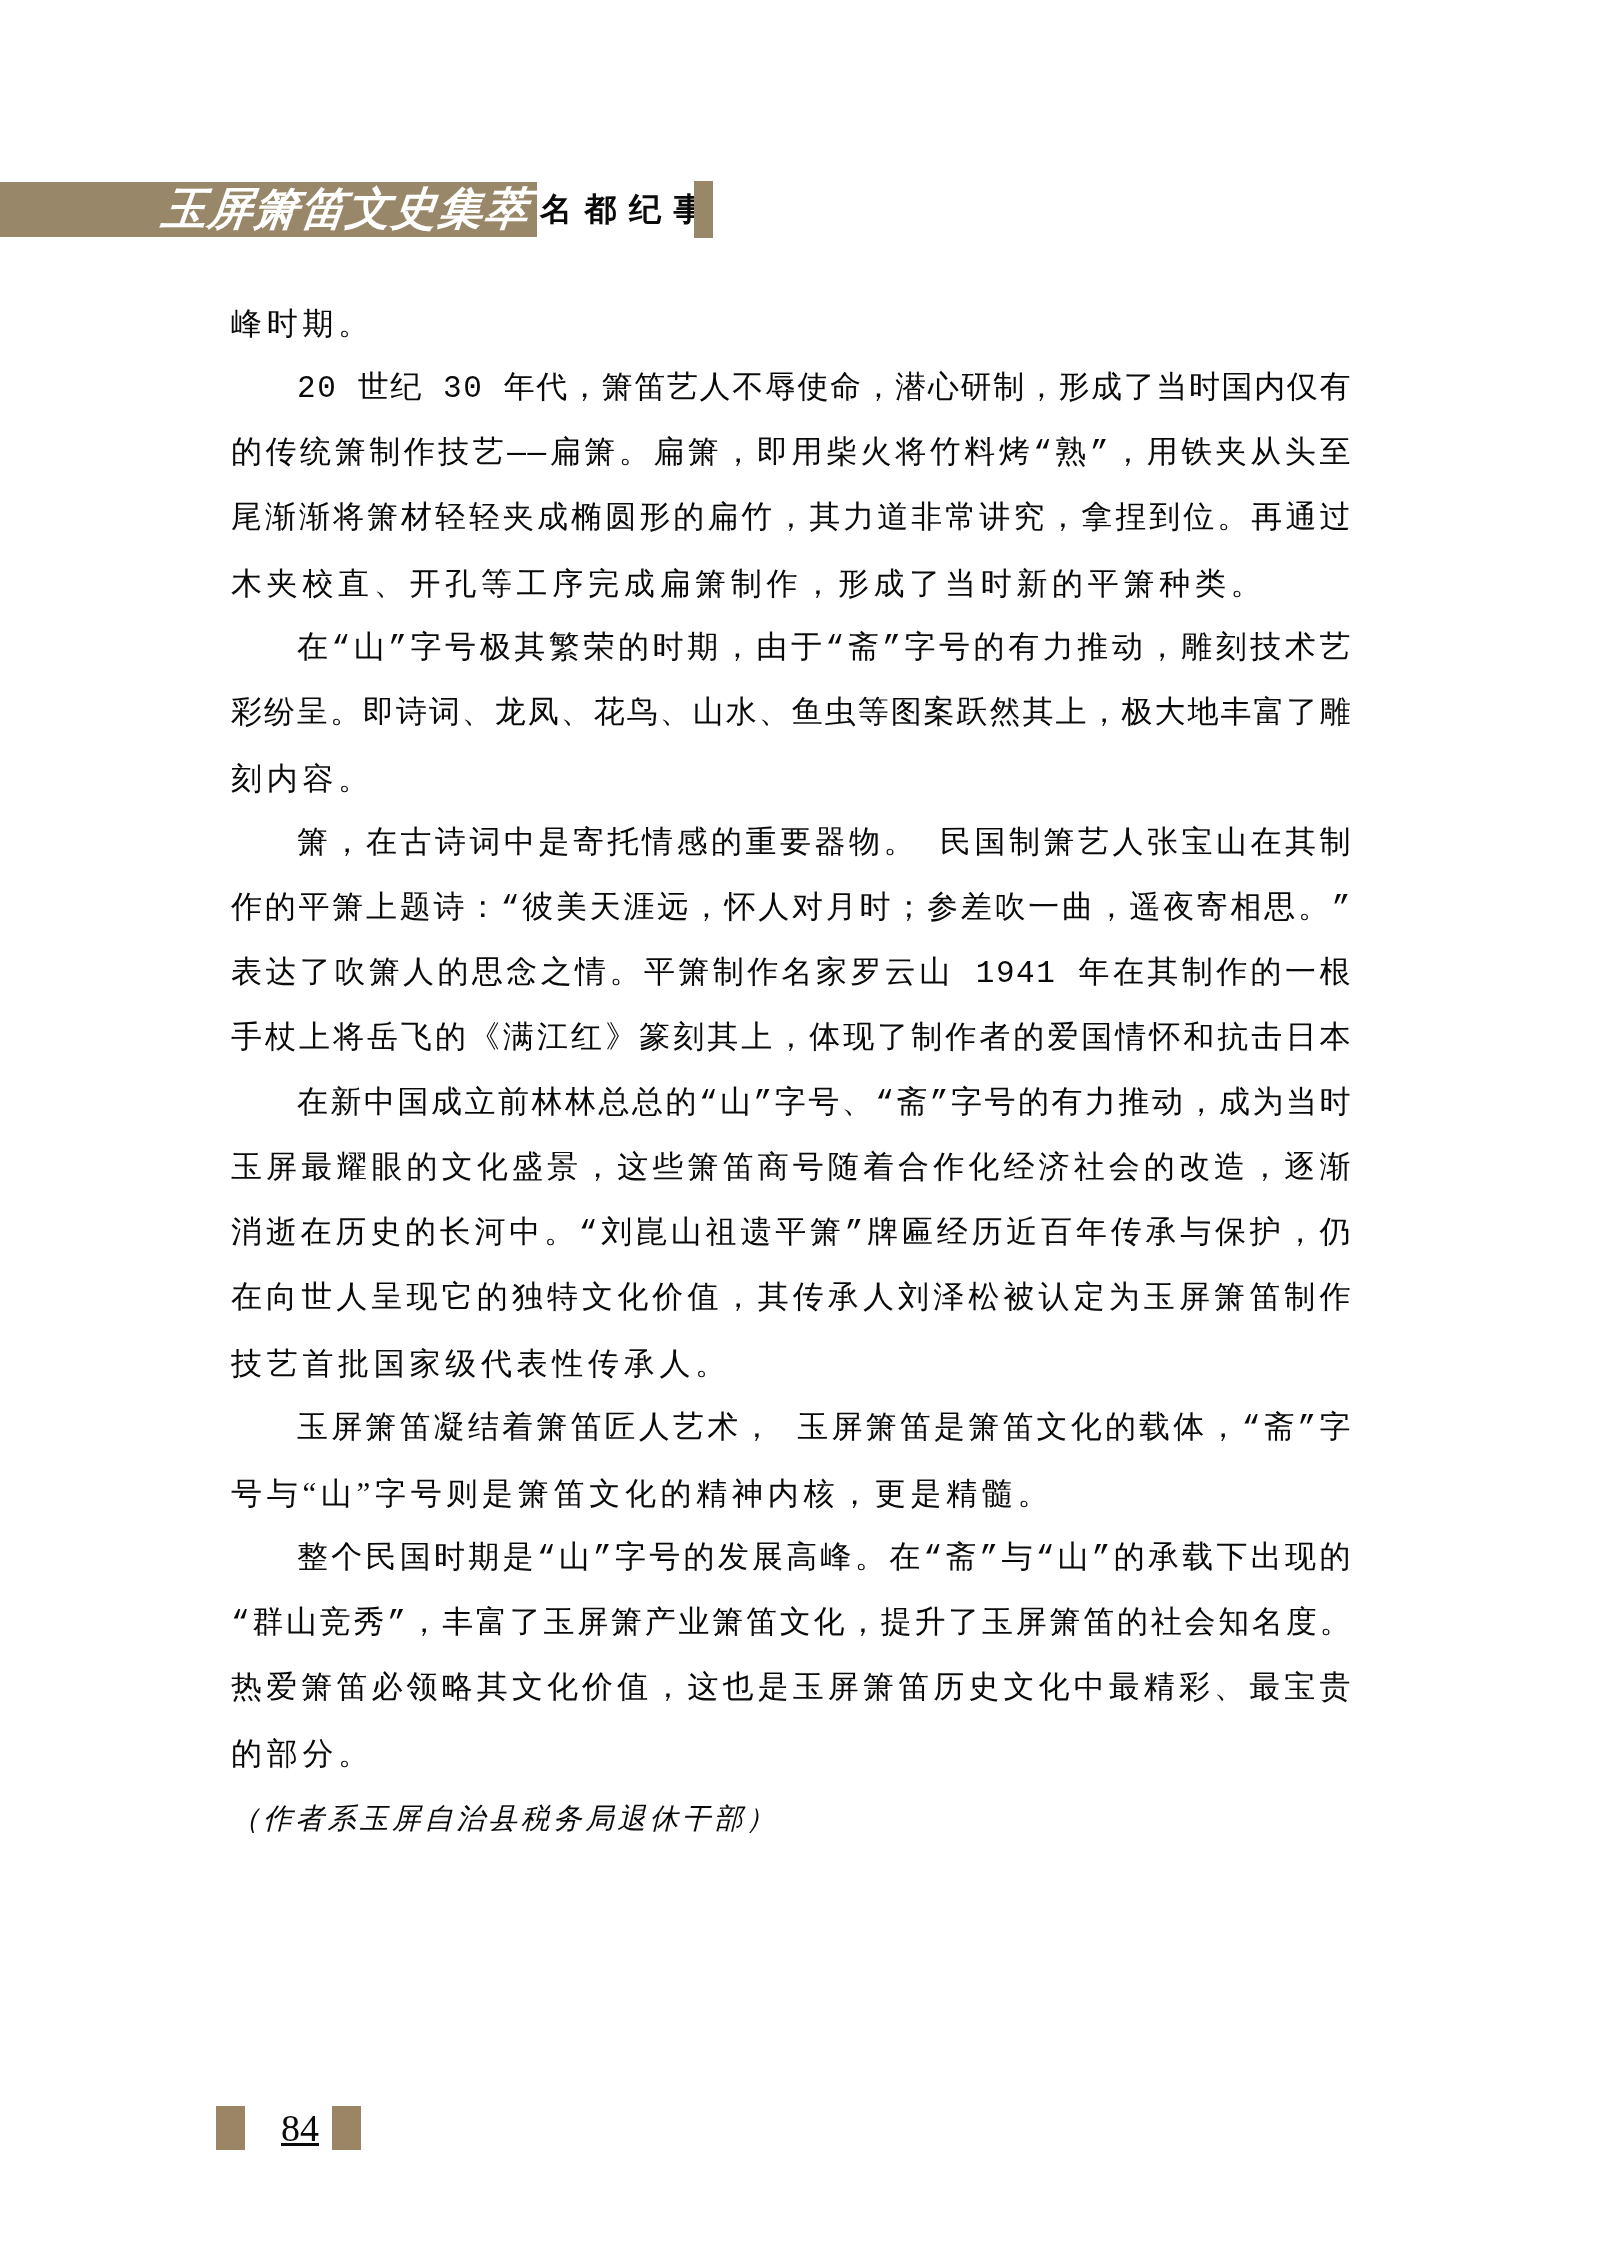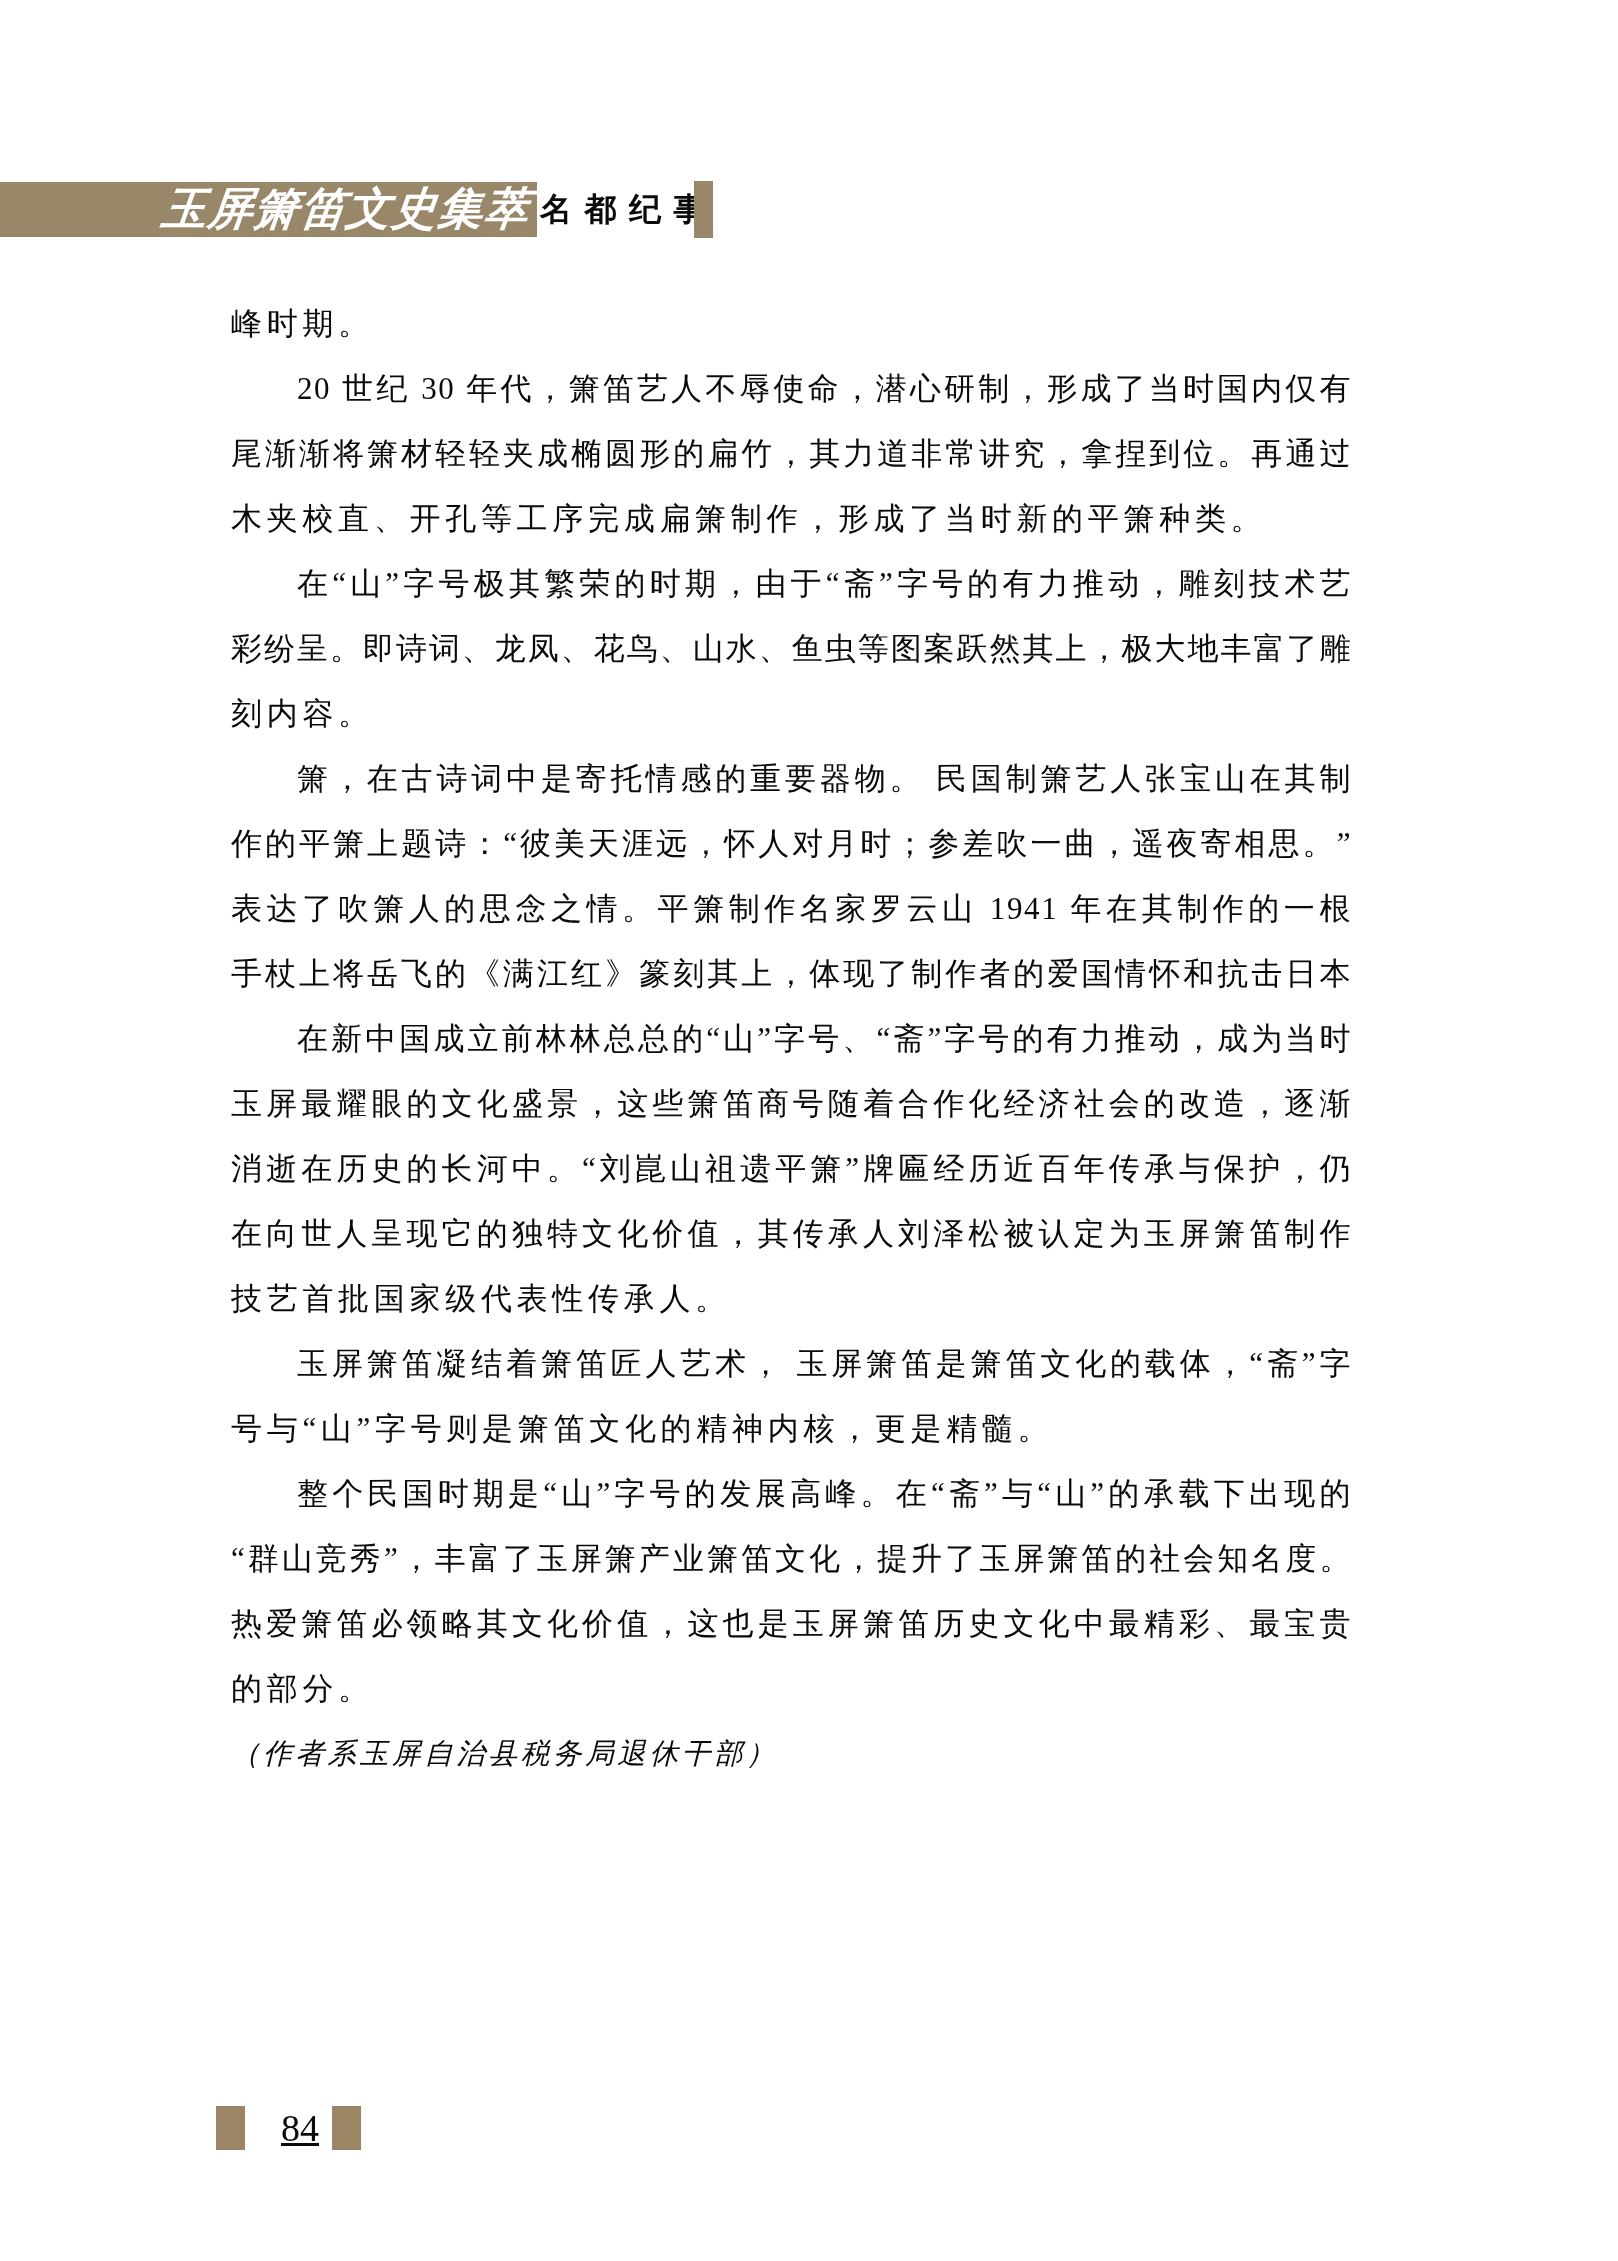--- a/index.html
+++ b/index.html
@@ -60,20 +60,21 @@
     font-size: 31px;
     letter-spacing: 1.6px;
     white-space: nowrap;
   }
   .line.fill {
     white-space: normal;
     text-align: justify;
     text-align-last: justify;
     text-justify: inter-character;
     overflow: hidden;
+    font-family: Liberation Mono, monospace;
   }
   .line.indent { text-indent: 66px; }
   .line.para-end { letter-spacing: 4.7px; }
   .line.author {
     font-style: italic;
     font-size: 28.6px;
     letter-spacing: 3.6px;
   }
 
   
@@ -103,20 +104,21 @@
     <div class="banner" style="background: rgb(152, 135, 104);">
       <span class="calligraphy">玉屏箫笛文史集萃</span>
     </div>
     <div class="section-title">名都纪事</div>
     <div class="title-bar" style="background: rgb(152, 135, 104);"></div>
   </header>
 
   <main class="content" id="content">
       <div class="line para-end">峰时期。</div>
       <div class="line fill indent">20 世纪 30 年代，箫笛艺人不辱使命，潜心研制，形成了当时国内仅有</div>
+      <div class="line fill">的传统箫制作技艺——扁箫。扁箫，即用柴火将竹料烤“熟”，用铁夹从头至</div>
       <div class="line fill">尾渐渐将箫材轻轻夹成椭圆形的扁竹，其力道非常讲究，拿捏到位。再通过</div>
       <div class="line para-end">木夹校直、开孔等工序完成扁箫制作，形成了当时新的平箫种类。</div>
       <div class="line fill indent">在“山”字号极其繁荣的时期，由于“斋”字号的有力推动，雕刻技术艺</div>
       <div class="line fill">彩纷呈。即诗词、龙凤、花鸟、山水、鱼虫等图案跃然其上，极大地丰富了雕</div>
       <div class="line para-end">刻内容。</div>
       <div class="line fill indent">箫，在古诗词中是寄托情感的重要器物。 民国制箫艺人张宝山在其制</div>
       <div class="line fill">作的平箫上题诗：“彼美天涯远，怀人对月时；参差吹一曲，遥夜寄相思。”</div>
       <div class="line fill">表达了吹箫人的思念之情。平箫制作名家罗云山 1941 年在其制作的一根</div>
       <div class="line fill">手杖上将岳飞的《满江红》篆刻其上，体现了制作者的爱国情怀和抗击日本</div>
       <div class="line fill indent">在新中国成立前林林总总的“山”字号、“斋”字号的有力推动，成为当时</div>

